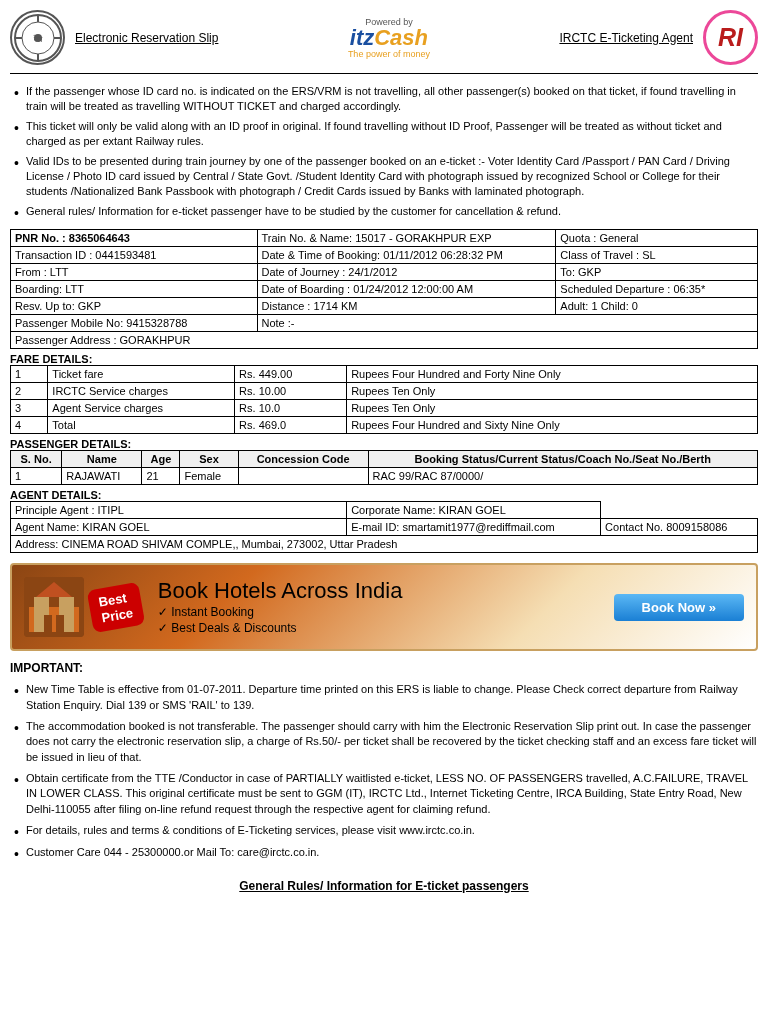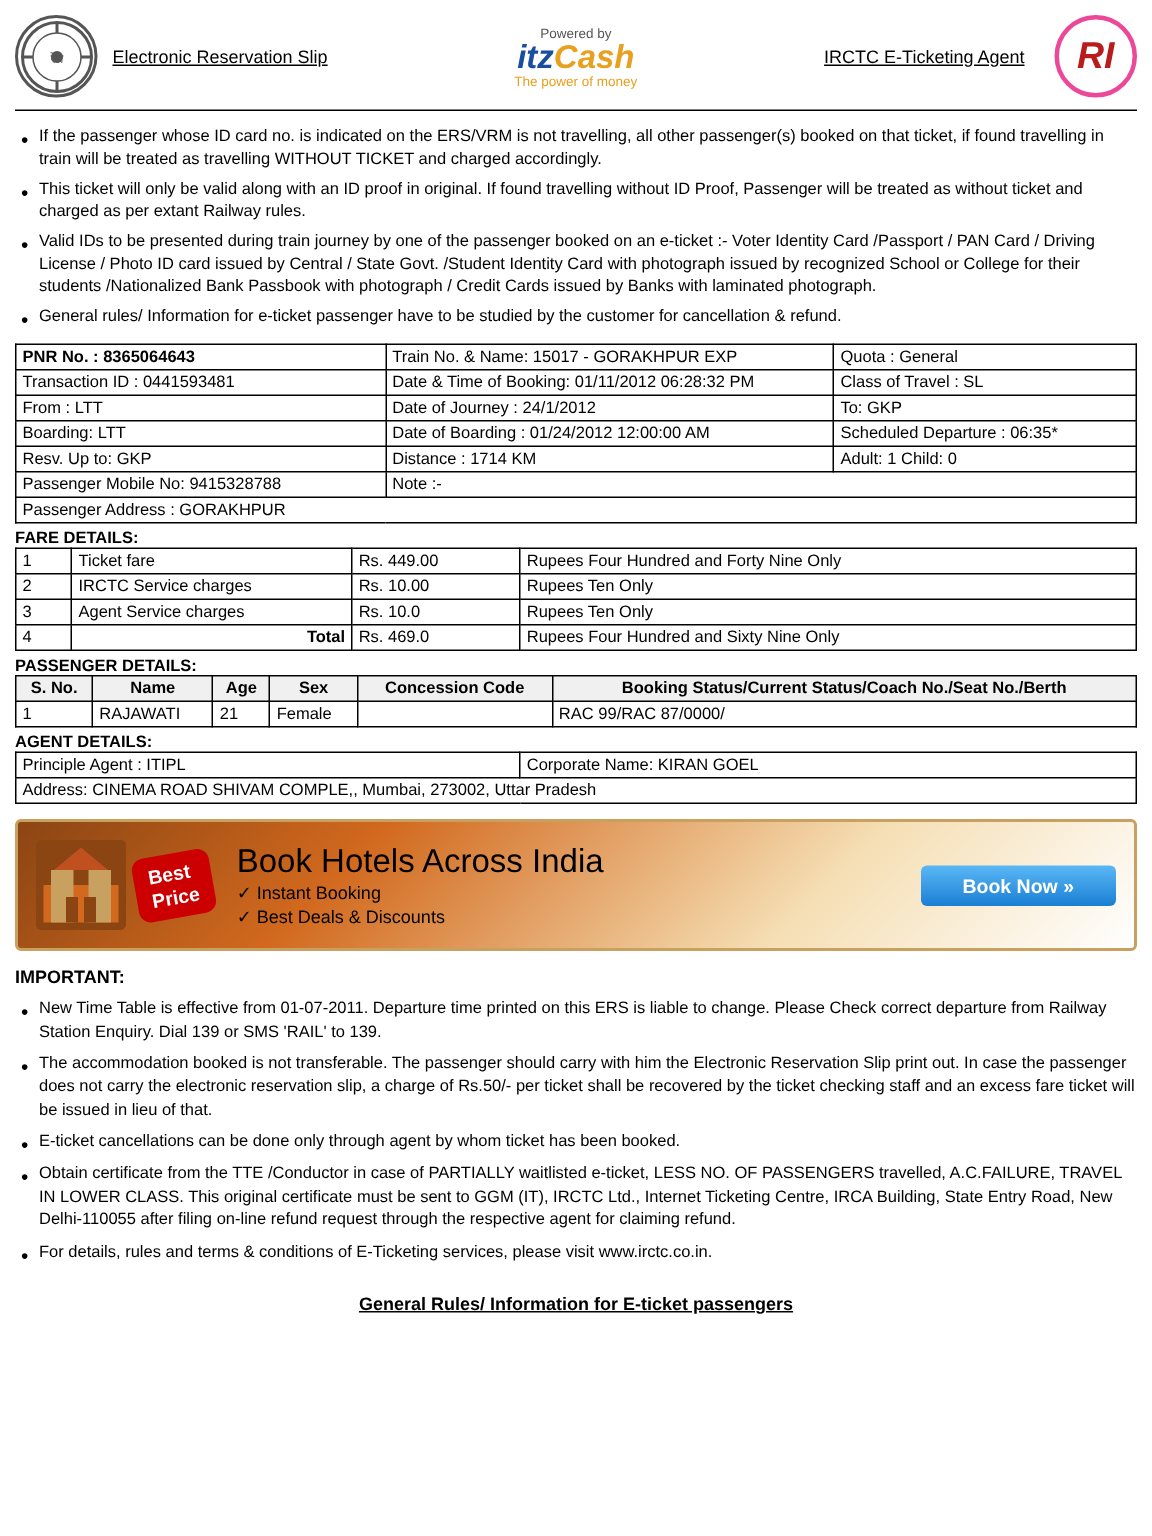--- a/index.html
+++ b/index.html
@@ -254,21 +254,21 @@
       <span style="text-decoration:underline; font-size:12px;">Electronic Reservation Slip</span>
     </div>
   </div>
   <div class="itz-cash-logo">
     <div class="powered-by">Powered by</div>
     <div style="line-height:1;">
       <span class="itz-main">itz</span><span class="itz-cash-text">Cash</span>
     </div>
     <div class="tagline">The power of money</div>
   </div>
-  <div style="display:flex; align-items:center; gap:20px;">
+  <div style="display:flex; align-items:center; gap:10px;">
     <div class="irctc-agent">
       <span style="text-decoration:underline; font-size:12px;">IRCTC E-Ticketing Agent</span>
     </div>
     <div class="ri-logo">RI</div>
   </div>
 </div>
 
 <div class="bullet-points">
   <ul>
     <li>If the passenger whose ID card no. is indicated on the ERS/VRM is not travelling, all other passenger(s) booked on that ticket, if found travelling in train will be treated as travelling WITHOUT TICKET and charged accordingly.</li>
@@ -331,21 +331,21 @@
     <td>Rupees Ten Only</td>
   </tr>
   <tr>
     <td>3</td>
     <td>Agent Service charges</td>
     <td>Rs. 10.0</td>
     <td>Rupees Ten Only</td>
   </tr>
   <tr>
     <td>4</td>
-    <td style="font-weight:bold;text-align:right;">Total</td>
+    <td style="font-weight:normal;">Total</td>
     <td>Rs. 469.0</td>
     <td>Rupees Four Hundred and Sixty Nine Only</td>
   </tr>
 </tbody>
   </table>
 
 <div class="section-header">PASSENGER DETAILS:</div>
 <table class="passenger-table">
   <tbody>
       <tr>
@@ -366,20 +366,25 @@
   </tr>
 </tbody>
   </table>
 
 <div class="section-header">AGENT DETAILS:</div>
 <table class="agent-table">
   <tbody>
       <tr>
     <td style="width:45%;">Principle Agent : ITIPL</td>
     <td>Corporate Name: KIRAN GOEL</td>
+  </tr>
+  <tr>
+    <td>Agent Name: KIRAN GOEL</td>
+    <td>E-mail ID: smartamit1977@rediffmail.com</td>
+    <td>Contact No. 8009158086</td>
   </tr>
   <tr>
     <td colspan="3">Address: CINEMA ROAD SHIVAM COMPLE,, Mumbai, 273002, Uttar Pradesh</td>
   </tr>
 </tbody>
   </table>
 
 <div class="hotel-banner">
   <div style="display:flex; gap:6px; align-items:center;">
     <div style="background:#8B4513; width:60px; height:60px; border-radius:4px; display:flex; align-items:center; justify-content:center; overflow:hidden;">
@@ -406,19 +411,19 @@
     </div>
   </div>
   <div class="book-now-btn">Book Now »</div>
 </div>
 
 <div class="important-section">
   <div class="important-title">IMPORTANT:</div>
   <ul>
     <li>New Time Table is effective from 01-07-2011. Departure time printed on this ERS is liable to change. Please Check correct departure from Railway Station Enquiry. Dial 139 or SMS 'RAIL' to 139.</li>
     <li>The accommodation booked is not transferable. The passenger should carry with him the Electronic Reservation Slip print out. In case the passenger does not carry the electronic reservation slip, a charge of Rs.50/- per ticket shall be recovered by the ticket checking staff and an excess fare ticket will be issued in lieu of that.</li>
-    <li>E-ticket cancellations can be done only through agent by whom ticket has been booked.</li>
     <li>Obtain certificate from the TTE /Conductor in case of PARTIALLY waitlisted e-ticket, LESS NO. OF PASSENGERS travelled, A.C.FAILURE, TRAVEL IN LOWER CLASS. This original certificate must be sent to GGM (IT), IRCTC Ltd., Internet Ticketing Centre, IRCA Building, State Entry Road, New Delhi-110055 after filing on-line refund request through the respective agent for claiming refund.</li>
     <li>For details, rules and terms &amp; conditions of E-Ticketing services, please visit www.irctc.co.in.</li>
+    <li>Customer Care 044 - 25300000.or Mail To: care@irctc.co.in.</li>
   </ul>
 </div>
 
 <div class="general-rules">General Rules/ Information for E-ticket passengers</div>
 
 </body></html>

